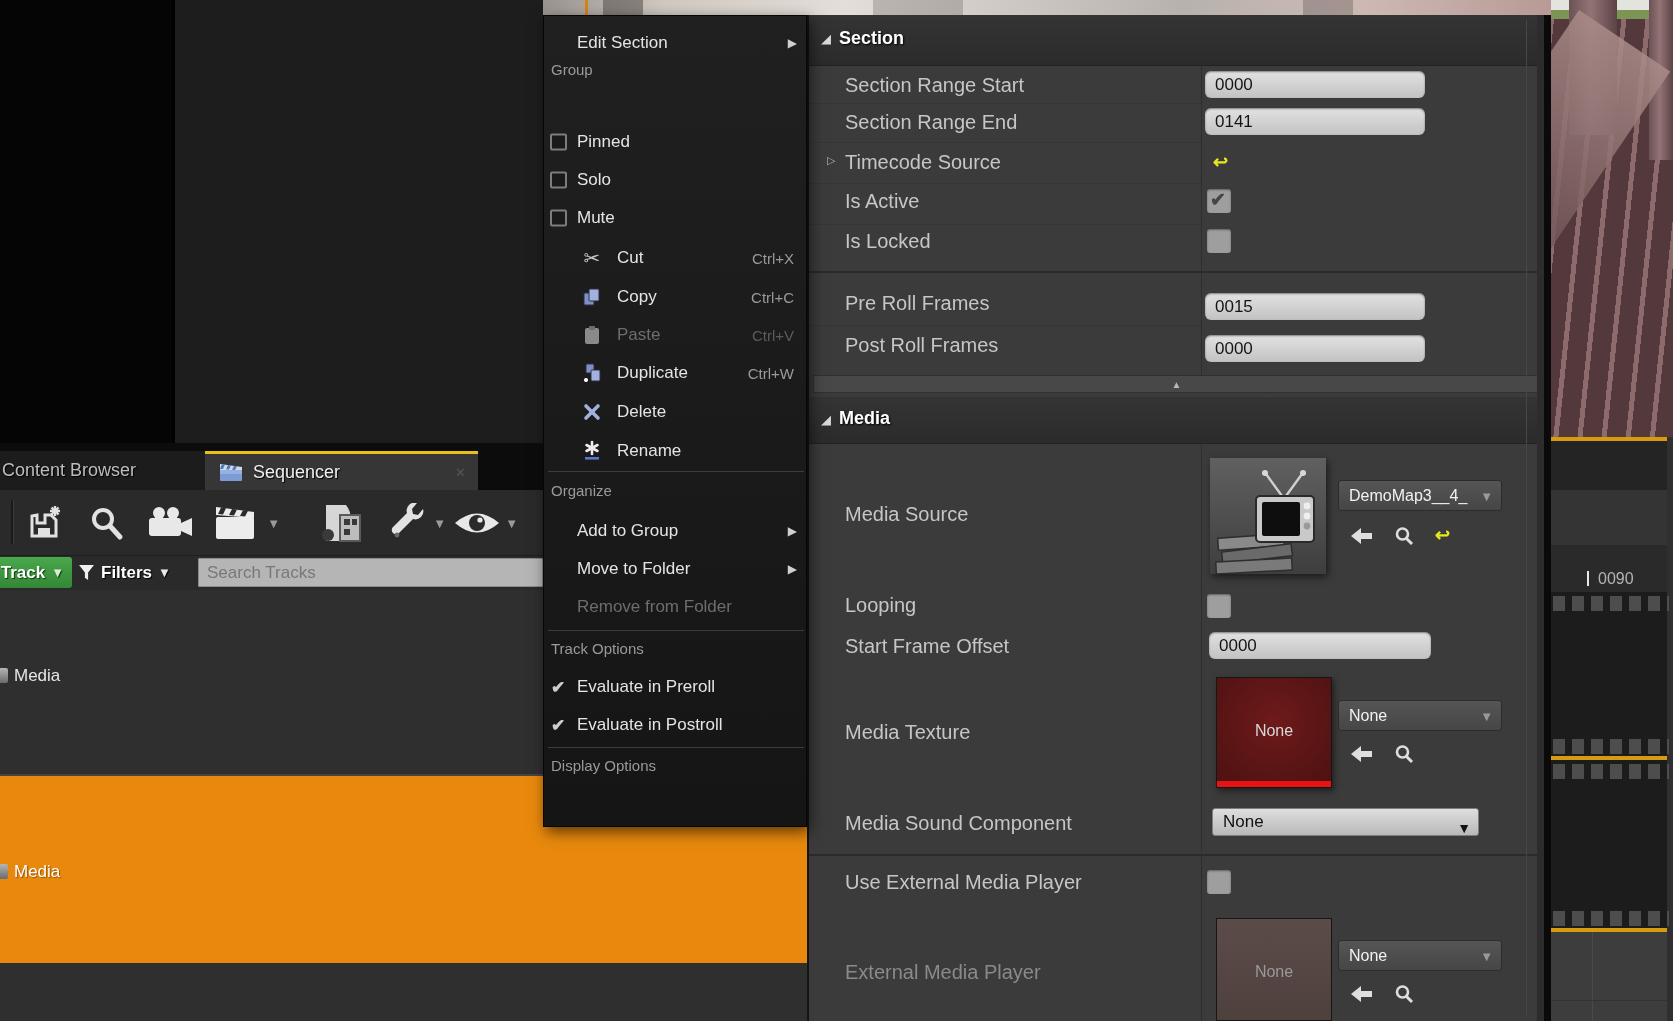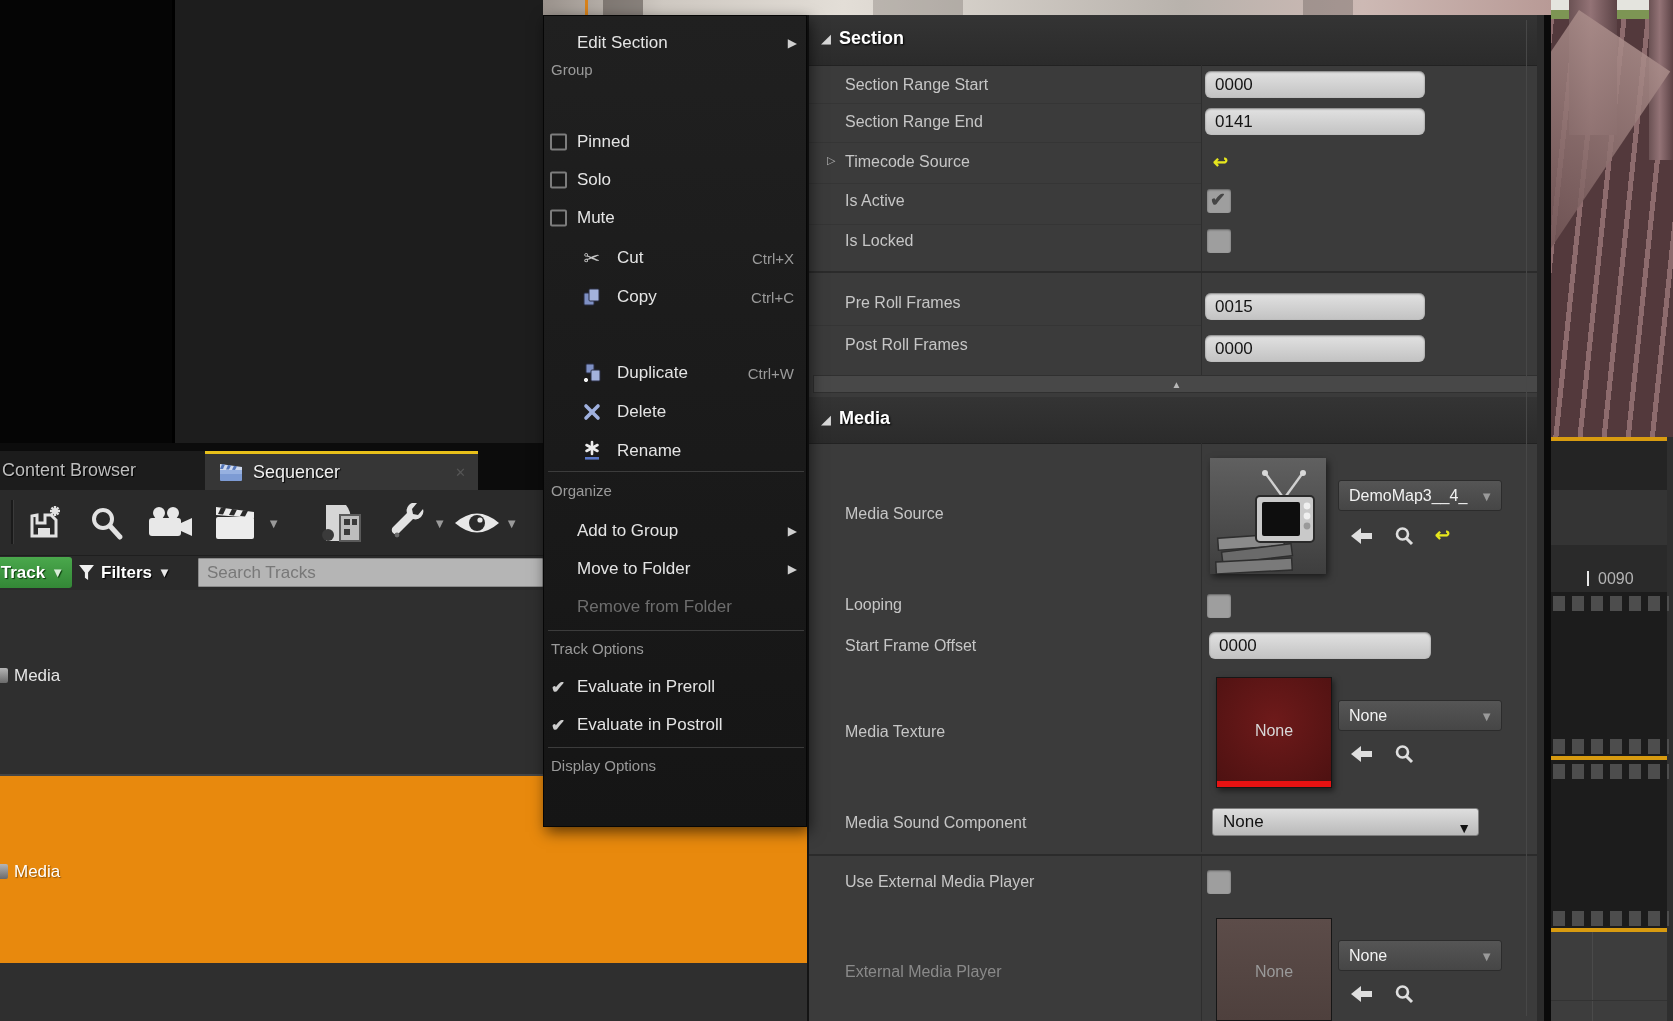--- a/index.html
+++ b/index.html
@@ -68,21 +68,21 @@
   .mlabel{position:absolute;left:7px;font-size:15px;color:#9a9a9a;}
   .mchk{position:absolute;left:6px;top:50%;transform:translateY(-50%);width:17px;height:17px;border:2px solid #7d7d7d;background:#1a1a1a;border-radius:2px;box-sizing:border-box;}
   .mcheckmark{position:absolute;left:7px;top:50%;transform:translateY(-50%);color:#cdcdcd;font-size:17px;font-weight:bold;}
   .msep{position:absolute;left:4px;width:256px;height:1px;background:#3c3c3c;}
 
   
   #details{left:807px;top:15px;width:737px;height:1006px;background:#3b3b3b;border-left:2px solid #141414;box-sizing:border-box;z-index:20;overflow:hidden;}
   .cat-header{position:absolute;left:0;width:100%;background:linear-gradient(#343434,#2b2b2b);border-bottom:1px solid #222;}
   .cat-tri{position:absolute;left:12px;color:#d8d8d8;font-size:13px;}
   .cat-title{position:absolute;left:30px;color:#fff;font-weight:bold;font-size:18px;text-shadow:1px 1px 2px #000;}
-  .plabel{position:absolute;left:36px;color:#c6c6c6;font-size:16px;white-space:nowrap;transform:translateY(-50%);}
+  .plabel{position:absolute;left:36px;color:#c6c6c6;font-size:20px;white-space:nowrap;transform:translateY(-50%);}
   .plabel.dim{color:#8a8a8a;}
   .ue-input{position:absolute;left:396px;width:220px;height:27px;background:linear-gradient(#e2e2e2,#c2c2c2);
      border-radius:6px;color:#141414;font-size:17px;line-height:27px;padding-left:10px;box-sizing:border-box;
      box-shadow:inset 0 1px 2px rgba(0,0,0,.45);}
   .chk{position:absolute;left:398px;width:24px;height:24px;background:#9e9e9e;border-radius:3px;
      box-shadow:inset 0 1px 2px rgba(0,0,0,.4);}
   .chk.checked::after{content:"✔";position:absolute;left:3px;top:-1px;color:#454545;font-size:19px;font-weight:bold;}
   .vdiv{position:absolute;left:392px;width:1px;background:#2e2e2e;}
   .rowline{position:absolute;left:0;width:392px;height:1px;background:#353535;}
   .reset-arrow{color:#e6e61e;font-size:18px;font-weight:bold;}
@@ -460,20 +460,30 @@
     <div class="mi" style="top:266px">
       <span class="ico">
         <svg width="20" height="20" viewBox="0 0 20 20">
             <rect x="2" y="6" width="10" height="12" rx="1" fill="#7e90c4" stroke="#2a2f45" stroke-width="1"></rect>
             <rect x="7" y="2" width="10" height="12" rx="1" fill="#a3b2dd" stroke="#2a2f45" stroke-width="1"></rect>
           </svg>
       </span>
       <span class="txt">Copy</span>
       <span class="sc">Ctrl+C</span>
     </div>
+    <div class="mi disabled" style="top:304px">
+      <span class="ico">
+        <svg width="18" height="20" viewBox="0 0 18 20">
+            <rect x="2" y="3" width="14" height="16" rx="2" fill="#8a8a8a"></rect>
+            <rect x="6" y="1" width="6" height="4" rx="1" fill="#6e6e6e"></rect>
+          </svg>
+      </span>
+      <span class="txt">Paste</span>
+      <span class="sc">Ctrl+V</span>
+    </div>
     <div class="mi" style="top:342px">
       <span class="ico">
         <svg width="20" height="20" viewBox="0 0 20 20">
             <rect x="4" y="1" width="8" height="9" rx="1" fill="#7e90c4" stroke="#2a2f45" stroke-width="1"></rect>
             <rect x="9" y="7" width="9" height="11" rx="1" fill="#a3b2dd" stroke="#2a2f45" stroke-width="1"></rect>
             <g stroke="#f0f0f0" stroke-width="2.4">
               <line x1="4" y1="15" x2="4" y2="19"></line>
               <line x1="2" y1="17" x2="6" y2="17"></line>
             </g>
           </svg>

